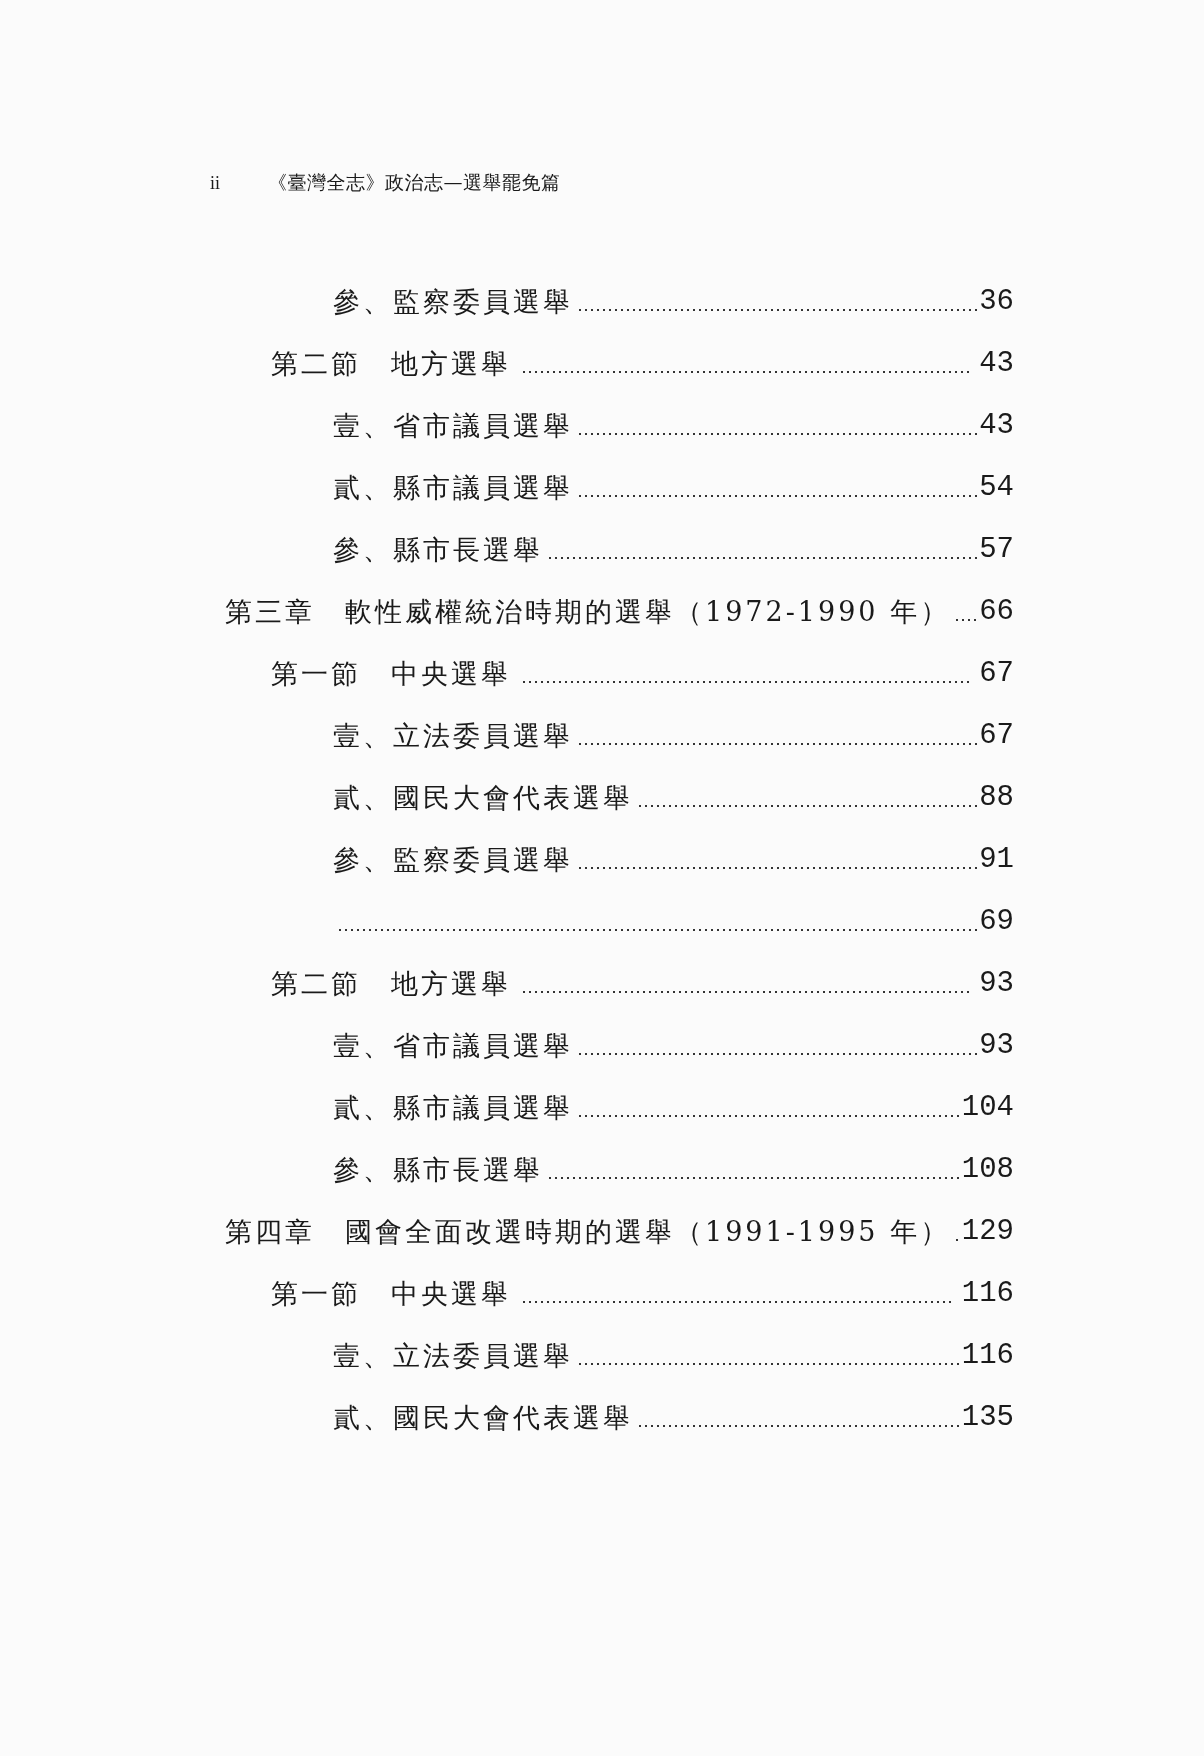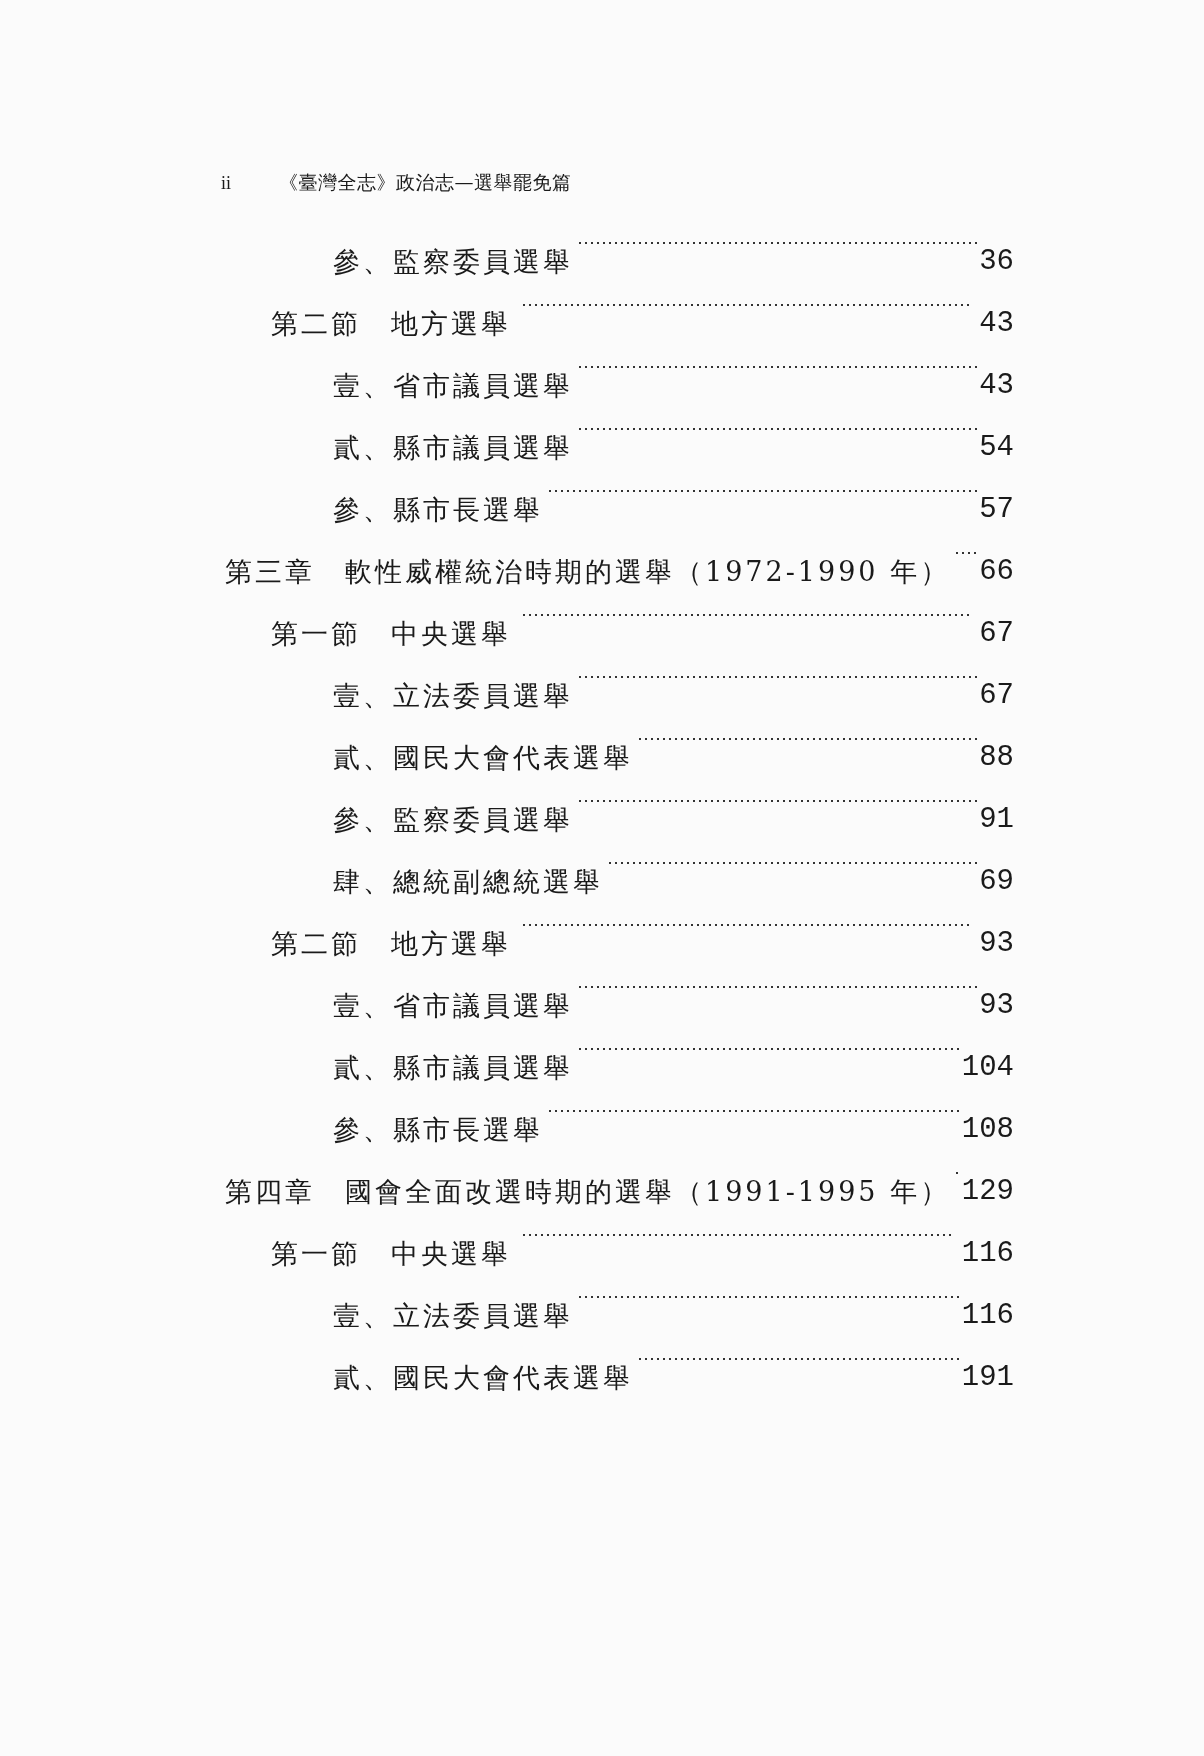--- a/index.html
+++ b/index.html
@@ -5,31 +5,32 @@
     html, body { margin: 0; padding: 0; }
     body {
       width: 1204px; height: 1756px;
       background: #fbfbfb;
       position: relative;
       overflow: hidden;
       font-family: "DejaVu Serif", "Liberation Serif", serif;
       color: #1a1a1a;
     }
     .header {
-      position: absolute; left: 221px; top: 170px;
+      position: absolute; left: 210px; top: 170px;
       font-size: 19px; display: flex; align-items: baseline; justify-content: flex-end;
     }
     .header .pageno { width: 58px; font-family: "Liberation Serif", serif; font-size: 18px; }
     .header .title { letter-spacing: 0.5px; }
     .toc { position: absolute; left: 0; top: 0; width: 1204px; }
     .row {
       position: absolute; height: 40px;
-      display: flex; 
+      display: flex; align-items: flex-end;
       font-size: 27px; line-height: 40px;
       right: 190px;
+      margin-top: 40px;
     }
     .row .label { white-space: nowrap; letter-spacing: 3px; }
     .row .leader {
       flex: 1; margin: 0 2px 11px 4px; height: 2px;
       background-image: radial-gradient(circle, #333 0.9px, transparent 1.1px);
       background-size: 6px 2px; background-repeat: repeat-x;
     }
     .row .page {
       font-family: Liberation Mono, monospace; font-size: 29px;
       min-width: 30px; text-align: right;
@@ -91,21 +92,20 @@
     <span class="label">貳、國民大會代表選舉</span>
     <span class="leader"></span>
     <span class="page">88</span>
   </div>
   <div class="row lvl-item" style="top:800px">
     <span class="label">參、監察委員選舉</span>
     <span class="leader"></span>
     <span class="page">91</span>
   </div>
   <div class="row lvl-item" style="top:862px">
-    <span class="label">肆、總統副總統選舉</span>
     <span class="leader"></span>
     <span class="page">69</span>
   </div>
   <div class="row lvl-section" style="top:924px">
     <span class="label">第二節　地方選舉</span>
     <span class="leader"></span>
     <span class="page">93</span>
   </div>
   <div class="row lvl-item" style="top:986px">
     <span class="label">壹、省市議員選舉</span>
@@ -133,15 +133,15 @@
     <span class="page">116</span>
   </div>
   <div class="row lvl-item" style="top:1296px">
     <span class="label">壹、立法委員選舉</span>
     <span class="leader"></span>
     <span class="page">116</span>
   </div>
   <div class="row lvl-item" style="top:1358px">
     <span class="label">貳、國民大會代表選舉</span>
     <span class="leader"></span>
-    <span class="page">191</span>
+    <span class="page">135</span>
   </div>
 </div>
 
 </body></html>

